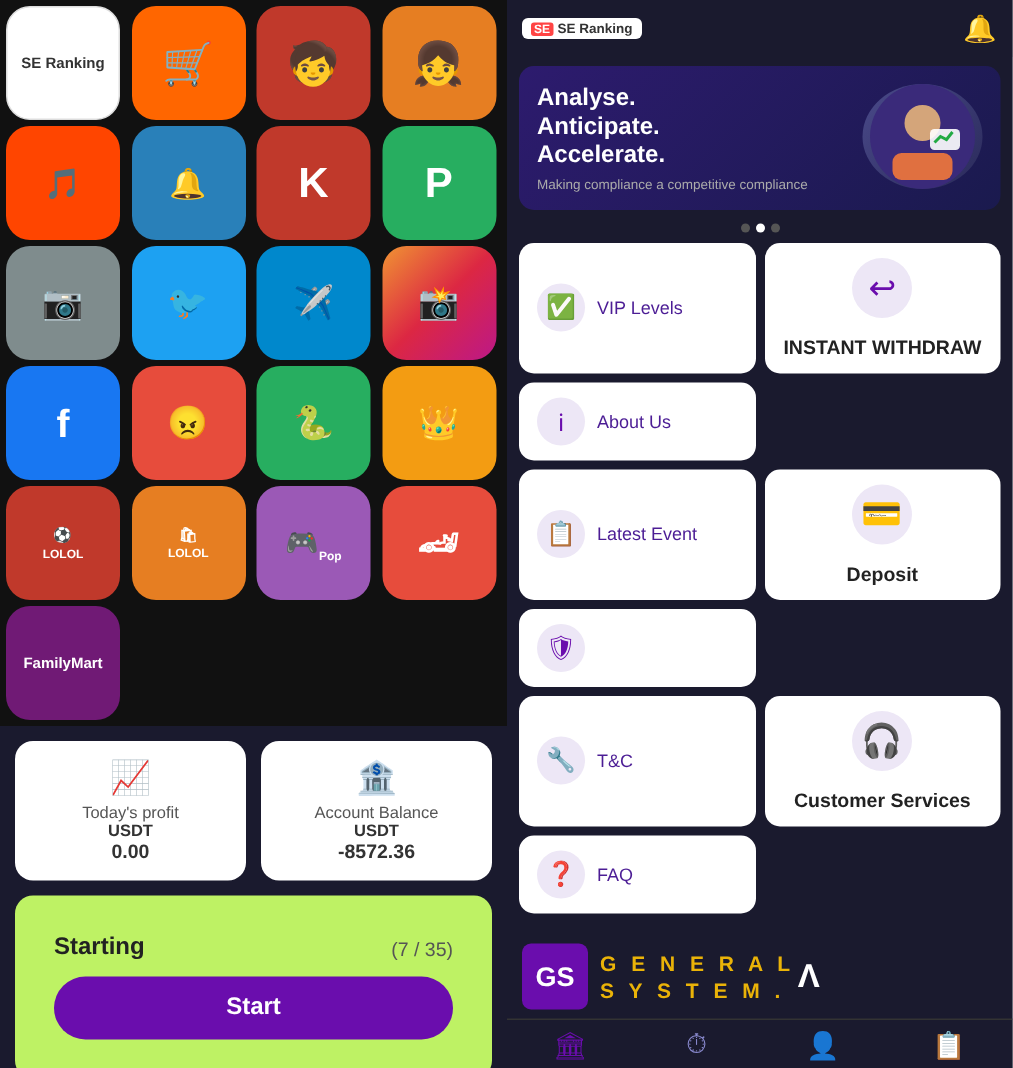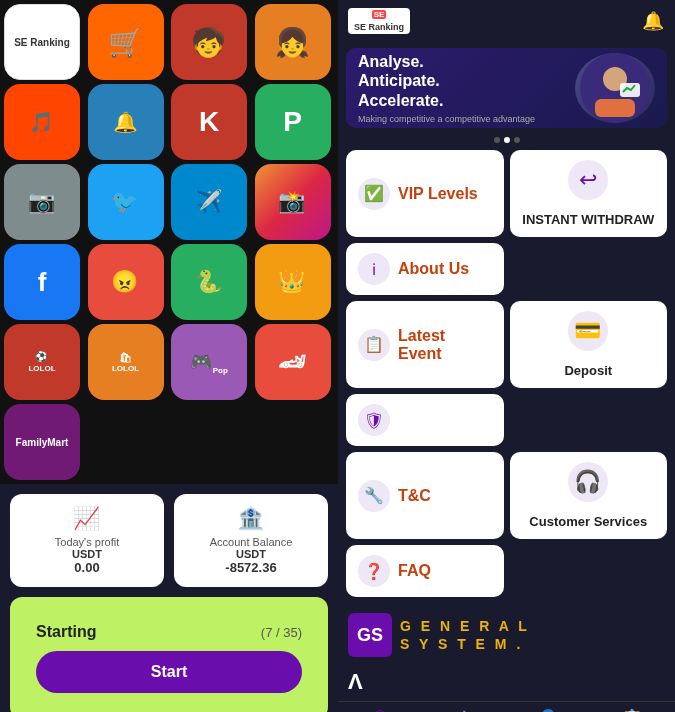--- a/index.html
+++ b/index.html
@@ -154,21 +154,20 @@
     .header-logo {
       background: #fff;
       border-radius: 4px;
       padding: 2px 6px;
       font-size: 9px;
       font-weight: bold;
       color: #333;
       display: flex;
       align-items: center;
       gap: 3px;
-      flex-direction: column;
     }
 
     .header-logo-icon {
       background: #ff4444;
       color: white;
       border-radius: 2px;
       padding: 0 2px;
       font-size: 8px;
     }
 
@@ -176,21 +175,21 @@
       font-size: 18px;
       color: white;
     }
 
     .banner {
       background: linear-gradient(135deg, #2d1b6e, #1a1a4e);
       margin: 6px 8px;
       border-radius: 10px;
       padding: 12px;
       display: flex;
-      align-items: center;
+      align-items: flex-start;
       justify-content: space-between;
       min-height: 80px;
       position: relative;
       overflow: hidden;
     }
 
     .banner-text h2 {
       color: white;
       font-size: 16px;
       line-height: 1.2;
@@ -264,37 +263,37 @@
     }
 
     .menu-item-icon.large {
       width: 40px;
       height: 40px;
       font-size: 22px;
       margin-bottom: 4px;
     }
 
     .menu-item-label {
-      font-size: 16px;
-      font-weight: bold;
-      color: #c2410c;
+      font-size: 12px;
+      font-weight: normal;
+      color: #4c1d95;
     }
 
     .menu-item-label.centered {
       font-size: 13px;
       font-weight: bold;
       color: #222;
       text-align: center;
     }
 
     .logo-section {
       padding: 6px 10px;
       display: flex;
-      flex-direction: column;
-      gap: 12px;
+      flex-direction: row;
+      gap: 2px;
     }
 
     .logo-row {
       display: flex;
       align-items: center;
       gap: 8px;
     }
 
     .gs-logo {
       width: 44px;
@@ -415,21 +414,21 @@
     <span class="bell-icon">🔔</span>
   </div>
 
   <div class="banner">
     <div class="banner-text">
       <h2>
         <span>Analyse.</span><br>
         <span>Anticipate.</span><br>
         <span>Accelerate.</span>
       </h2>
-      <p>Making competitive a competitive advantage</p>
+      <p>Making compliance a competitive compliance</p>
     </div>
     <div class="banner-img">
       <svg width="70" height="70" viewBox="0 0 70 70">
         <circle cx="35" cy="35" r="35" fill="#3a2a7a"></circle>
         <circle cx="35" cy="26" r="12" fill="#d4a57a"></circle>
         <rect x="15" y="46" width="40" height="18" rx="6" fill="#e07040"></rect>
         <rect x="40" y="30" width="20" height="14" rx="3" fill="#ffffff" opacity="0.9"></rect>
         <polyline points="43,39 47,35 51,37 55,32" stroke="#22aa44" stroke-width="2" fill="none"></polyline>
       </svg>
     </div>

